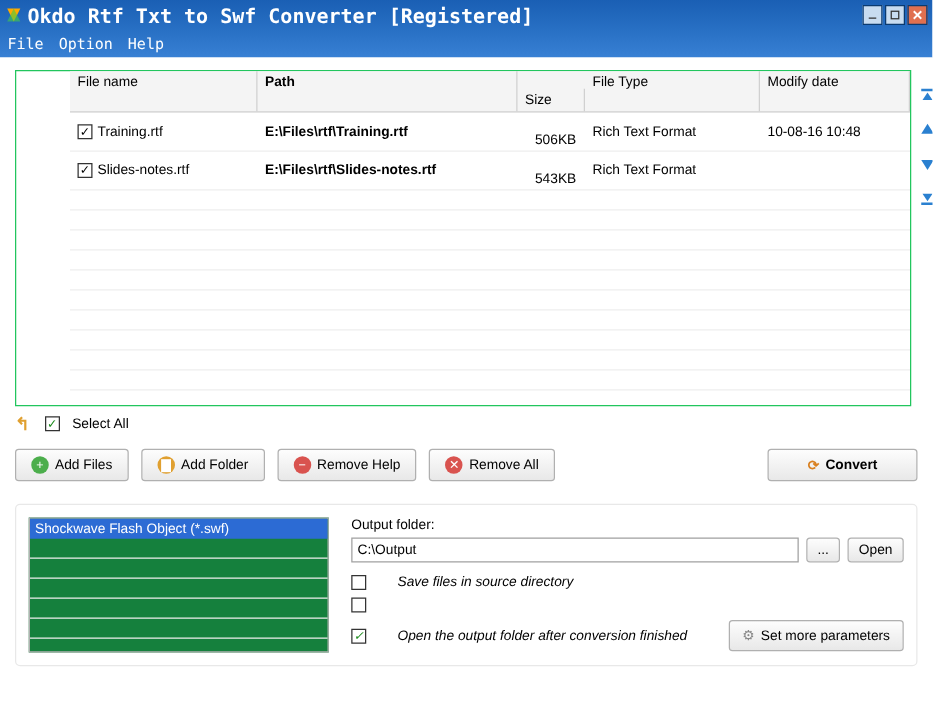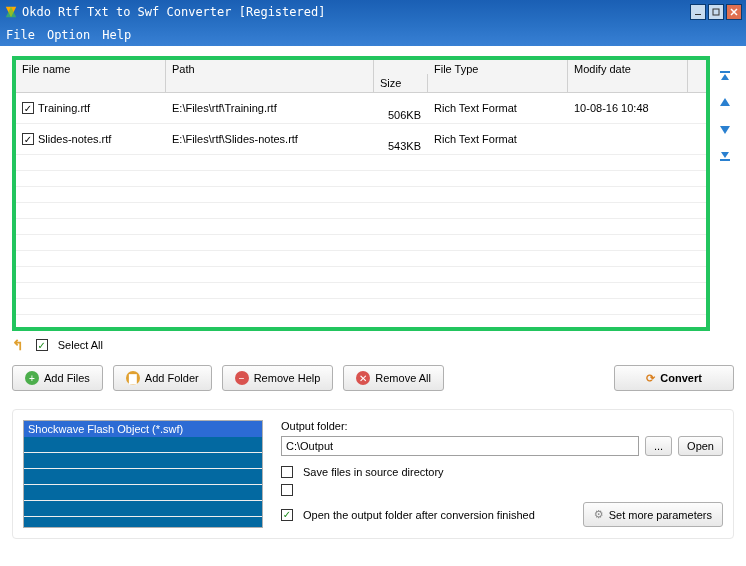--- a/index.html
+++ b/index.html
@@ -1,62 +1,62 @@
 <!DOCTYPE html>
 <html><head>
 <meta charset="utf-8">
 <style>
 * { box-sizing: border-box; margin: 0; padding: 0; }
 body { font-family: Tahoma, Arial, sans-serif; font-size: 11px; background: #fff; width: 746px; height: 566px; overflow: hidden; }
-.titlebar { background: linear-gradient(#1a5fb4, #2870c4); height: 24px; display: flex; align-items: center; padding: 0 4px; color: #fff; font-family: monospace; font-size: 12px; font-weight: normal; }
+.titlebar { background: linear-gradient(#1a5fb4, #2870c4); height: 24px; display: flex; align-items: center; padding: 0 4px; color: #fff; font-family: monospace; font-size: 16px; font-weight: bold; }
 .titlebar-icon { width: 14px; height: 14px; margin-right: 4px; }
 .titlebar-title { flex: 1; }
 .winbtn { width: 16px; height: 16px; margin-left: 2px; border: 1px solid #0a3a70; background: #c8dcf0; display: flex; align-items: center; justify-content: center; cursor: pointer; }
 .winbtn.close { background: #e07050; color: #fff; }
 .menubar { background: linear-gradient(#2870c4, #3880d4); height: 22px; display: flex; align-items: center; padding: 0 6px; color: #fff; font-family: monospace; font-size: 12px; }
 .menubar span { margin-right: 12px; cursor: pointer; }
 .content { background: #fff; padding: 10px 12px 12px 12px; height: calc(100% - 46px); }
 .filegrid-wrap { display: flex; gap: 6px; }
-.filegrid { flex: 1; border: 4px solid #22c55e; }
+.filegrid { flex: 1; border: 1px solid #22c55e; padding-left: 43px; }
 .fg-head { display: flex; background: #f4f4f4; border-bottom: 1px solid #d0d0d0; }
 .fg-head .col { border-right: 1px solid #d0d0d0; padding: 3px 6px; font-size: 11px; }
 .fg-body { height: 234px; overflow: auto; background: #fff; }
 .fg-row { display: flex; border-bottom: 1px solid #eee; }
 .fg-row .col { padding: 2px 6px; border-right: 1px solid transparent; display: flex; align-items: center; }
 .col-name { width: 150px; }
-.col-path { width: 208px; }
+.col-path { width: 208px; font-weight: bold; }
 .col-size { width: 54px; text-align: left; justify-content: flex-end; margin-top: 14px; }
 .col-type { width: 140px; }
 .col-date { width: 120px; }
 .chk { width: 12px; height: 12px; border: 1px solid #333; margin-right: 4px; display: inline-flex; align-items: center; justify-content: center; font-size: 10px; background: #fff; }
 .side-arrows { display: flex; flex-direction: column; gap: 10px; padding-top: 14px; width: 18px; align-items: center; }
 .side-arrows .arr { cursor: pointer; }
 .selectall-row { display: flex; align-items: center; gap: 6px; margin-top: 6px; }
 .up-icon { color: #e0a030; font-weight: bold; font-size: 14px; margin-right: 6px; }
 .btn-row { display: flex; gap: 10px; margin-top: 12px; }
 .btn { border: 1px solid #b0b0b0; background: linear-gradient(#fdfdfd, #e8e8e8); padding: 5px 12px; border-radius: 3px; display: flex; align-items: center; gap: 5px; cursor: pointer; min-width: 90px; justify-content: center; }
 .btn.convert { min-width: 120px; font-weight: bold; }
 .btn .ico { width: 14px; height: 14px; display: inline-flex; align-items: center; justify-content: center; border-radius: 50%; font-size: 10px; }
 .ico.green { background: #4cae4c; color: #fff; }
 .ico.orange { background: #e0a030; color: #fff; }
 .ico.red { background: #d9534f; color: #fff; }
 .ico.redx { background: #d9534f; color: #fff; }
 .spacer { flex: 1; }
 .lower { display: flex; gap: 18px; margin-top: 18px; border: 1px solid #e8e8e8; border-radius: 4px; padding: 10px; }
 .outtype { width: 240px; }
 .outtype-label { font-size: 11px; margin-bottom: 4px; }
-.listbox { border: 1px solid #b0b0b0; height: 108px; background: #0369a1; }
+.listbox { border: 1px solid #b0b0b0; height: 108px; background: #15803d; }
 .listbox .sel { background: #2c6bd4; color: #fff; padding: 2px 4px; }
 .listbox .emptyrow { border-bottom: 1px solid #eee; height: 16px; }
 .outfolder { flex: 1; }
 .of-label { font-size: 11px; margin-bottom: 4px; }
 .of-row { display: flex; gap: 6px; margin-bottom: 10px; }
 .textin { border: 1px solid #a0a0a0; padding: 3px 4px; flex: 1; font-size: 11px; }
 .smallbtn { border: 1px solid #b0b0b0; background: linear-gradient(#fdfdfd, #e8e8e8); padding: 3px 8px; border-radius: 3px; cursor: pointer; }
-.opt-row { display: flex; align-items: center; gap: 6px; margin-bottom: 6px; font-size: 11px; }
+.opt-row { display: flex; align-items: center; gap: 21px; margin-bottom: 6px; font-size: 11px; font-style: italic; }
 .lastrow { display: flex; align-items: center; }
 .morebtn { border: 1px solid #b0b0b0; background: linear-gradient(#fdfdfd, #e8e8e8); padding: 5px 10px; border-radius: 3px; display: flex; align-items: center; gap: 5px; cursor: pointer; }
 .gear { color: #888; }
 </style>
 </head>
 <body>
 
 <div class="titlebar">
   <svg class="titlebar-icon" viewBox="0 0 16 16">
       <path fill="#ffaa00" d="M2 2 L8 14 L14 2 Z"></path>

